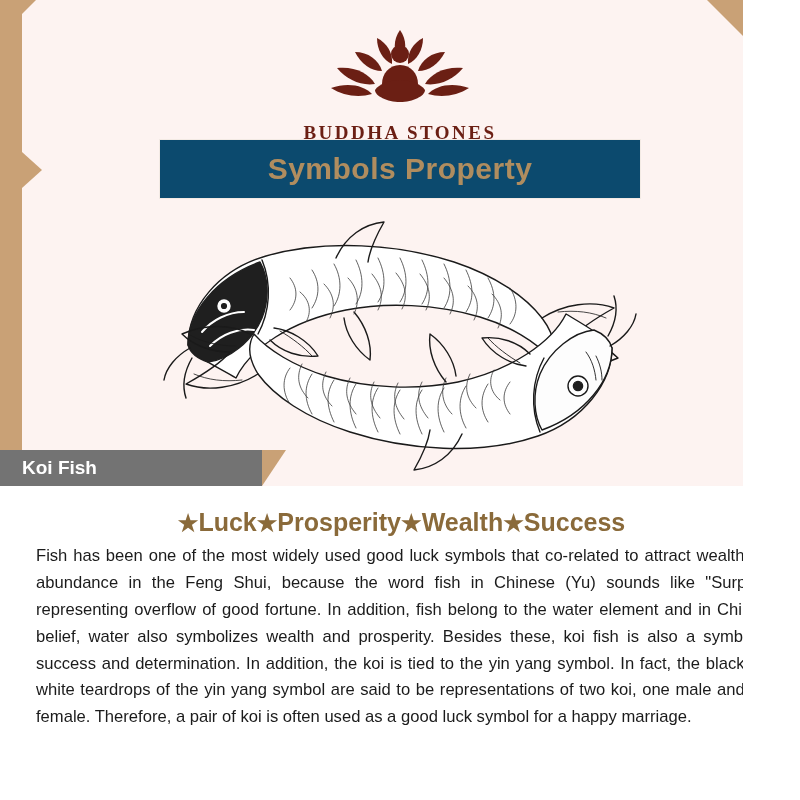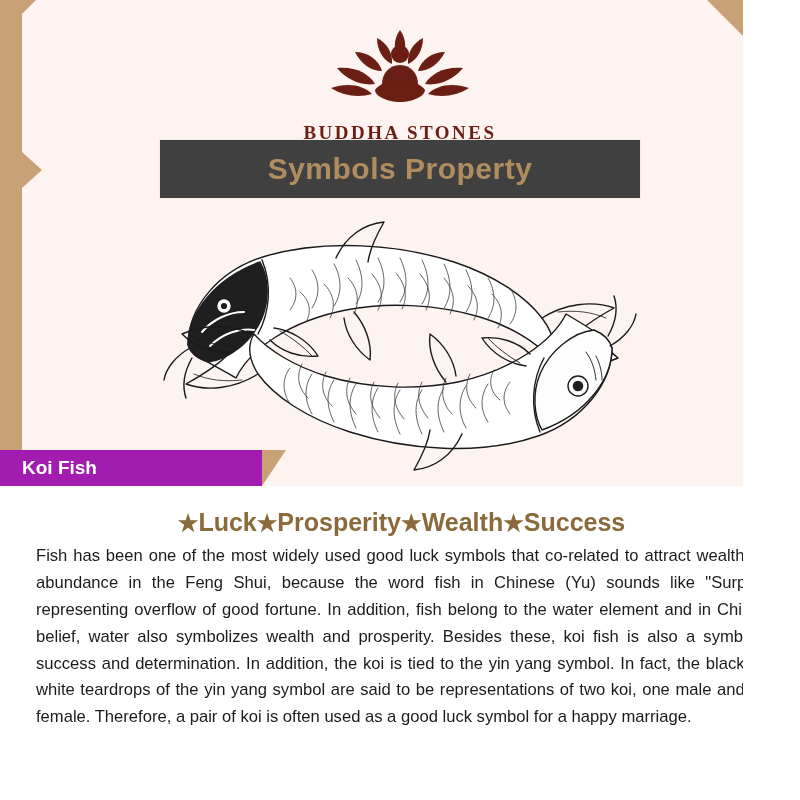--- a/index.html
+++ b/index.html
@@ -85,21 +85,21 @@
     font-family: "Liberation Serif", serif;
   }
 
   
   .title-band {
     position: absolute;
     left: 160px;
     top: 140px;
     width: 480px;
     height: 58px;
-    background: #404040;
+    background: #0c4a6e;
     box-shadow: 0 0 0 1px #f3eae4;
     display: flex;
     align-items: center;
     justify-content: center;
   }
   .title-band .title-text {
     font-size: 30px;
     font-weight: bold;
     color: #b08d5f;
     letter-spacing: 0.5px;
@@ -114,21 +114,21 @@
     height: 290px;
   }
 
   
   .ribbon {
     position: absolute;
     left: 0;
     top: 450px;
     height: 36px;
     width: 262px;
-    background: #a21caf;
+    background: #737373;
     display: flex;
     align-items: center;
   }
   .ribbon-label {
     color: #ffffff;
     font-size: 19px;
     font-weight: bold;
     margin-left: 22px;
   }
   .ribbon-tip {

